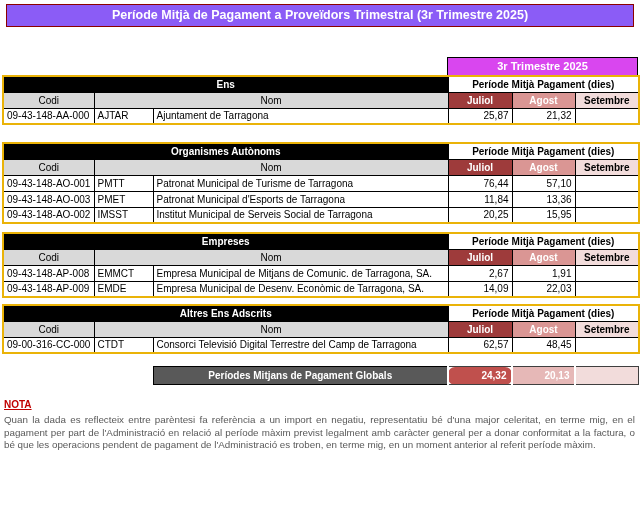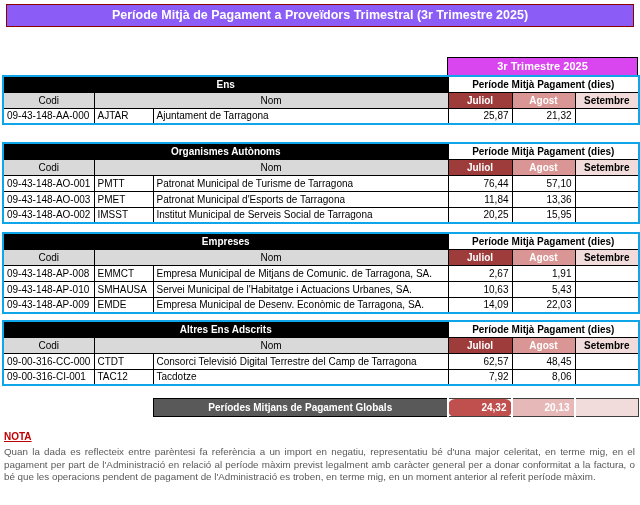--- a/index.html
+++ b/index.html
@@ -44,21 +44,21 @@
     margin-left: 2px;
     font-size: 10px;
   }
   table.data-table th, table.data-table td {
     border: 1px solid #000;
     height: 16px;
     padding: 0 3px;
     overflow: hidden;
     white-space: nowrap;
   }
-  table.data-table { border: 2px solid #0ea5e9; }
+  table.data-table { border: 2px solid #eab308; }
   .section-label {
     background: #000; color: #fff;
     font-weight: bold; text-align: center;
   }
   .period-label {
     background: #fff; color: #000;
     font-weight: bold; text-align: center;
   }
   .h-codi, .h-nom {
     background: #D9D9D9; color: #000;
@@ -230,28 +230,20 @@
     <tbody>
         <tr>
           <td class="c-codi">09-43-148-AP-008</td>
           <td class="c-acr">EMMCT</td>
           <td class="c-nom">Empresa Municipal de Mitjans de Comunic. de Tarragona, SA.</td>
           <td class="c-val">2,67</td>
           <td class="c-val">1,91</td>
           <td class="c-val"></td>
         </tr>
         <tr>
-          <td class="c-codi">09-43-148-AP-010</td>
-          <td class="c-acr">SMHAUSA</td>
-          <td class="c-nom">Servei Municipal de l'Habitatge i Actuacions Urbanes, SA.</td>
-          <td class="c-val">10,63</td>
-          <td class="c-val">5,43</td>
-          <td class="c-val"></td>
-        </tr>
-        <tr>
           <td class="c-codi">09-43-148-AP-009</td>
           <td class="c-acr">EMDE</td>
           <td class="c-nom">Empresa Municipal de Desenv. Econòmic de Tarragona, SA.</td>
           <td class="c-val">14,09</td>
           <td class="c-val">22,03</td>
           <td class="c-val"></td>
         </tr>
       </tbody>
   </table>
 
@@ -279,28 +271,20 @@
     </thead>
     <tbody>
         <tr>
           <td class="c-codi">09-00-316-CC-000</td>
           <td class="c-acr">CTDT</td>
           <td class="c-nom">Consorci Televisió Digital Terrestre del Camp de Tarragona</td>
           <td class="c-val">62,57</td>
           <td class="c-val">48,45</td>
           <td class="c-val"></td>
         </tr>
-        <tr>
-          <td class="c-codi">09-00-316-CI-001</td>
-          <td class="c-acr">TAC12</td>
-          <td class="c-nom">Tacdotze</td>
-          <td class="c-val">7,92</td>
-          <td class="c-val">8,06</td>
-          <td class="c-val"></td>
-        </tr>
       </tbody>
   </table>
 
   <table class="globals-table">
     <colgroup>
         <col style="width:294px">
         <col style="width:64px">
         <col style="width:63px">
         <col style="width:64px">
       </colgroup>

